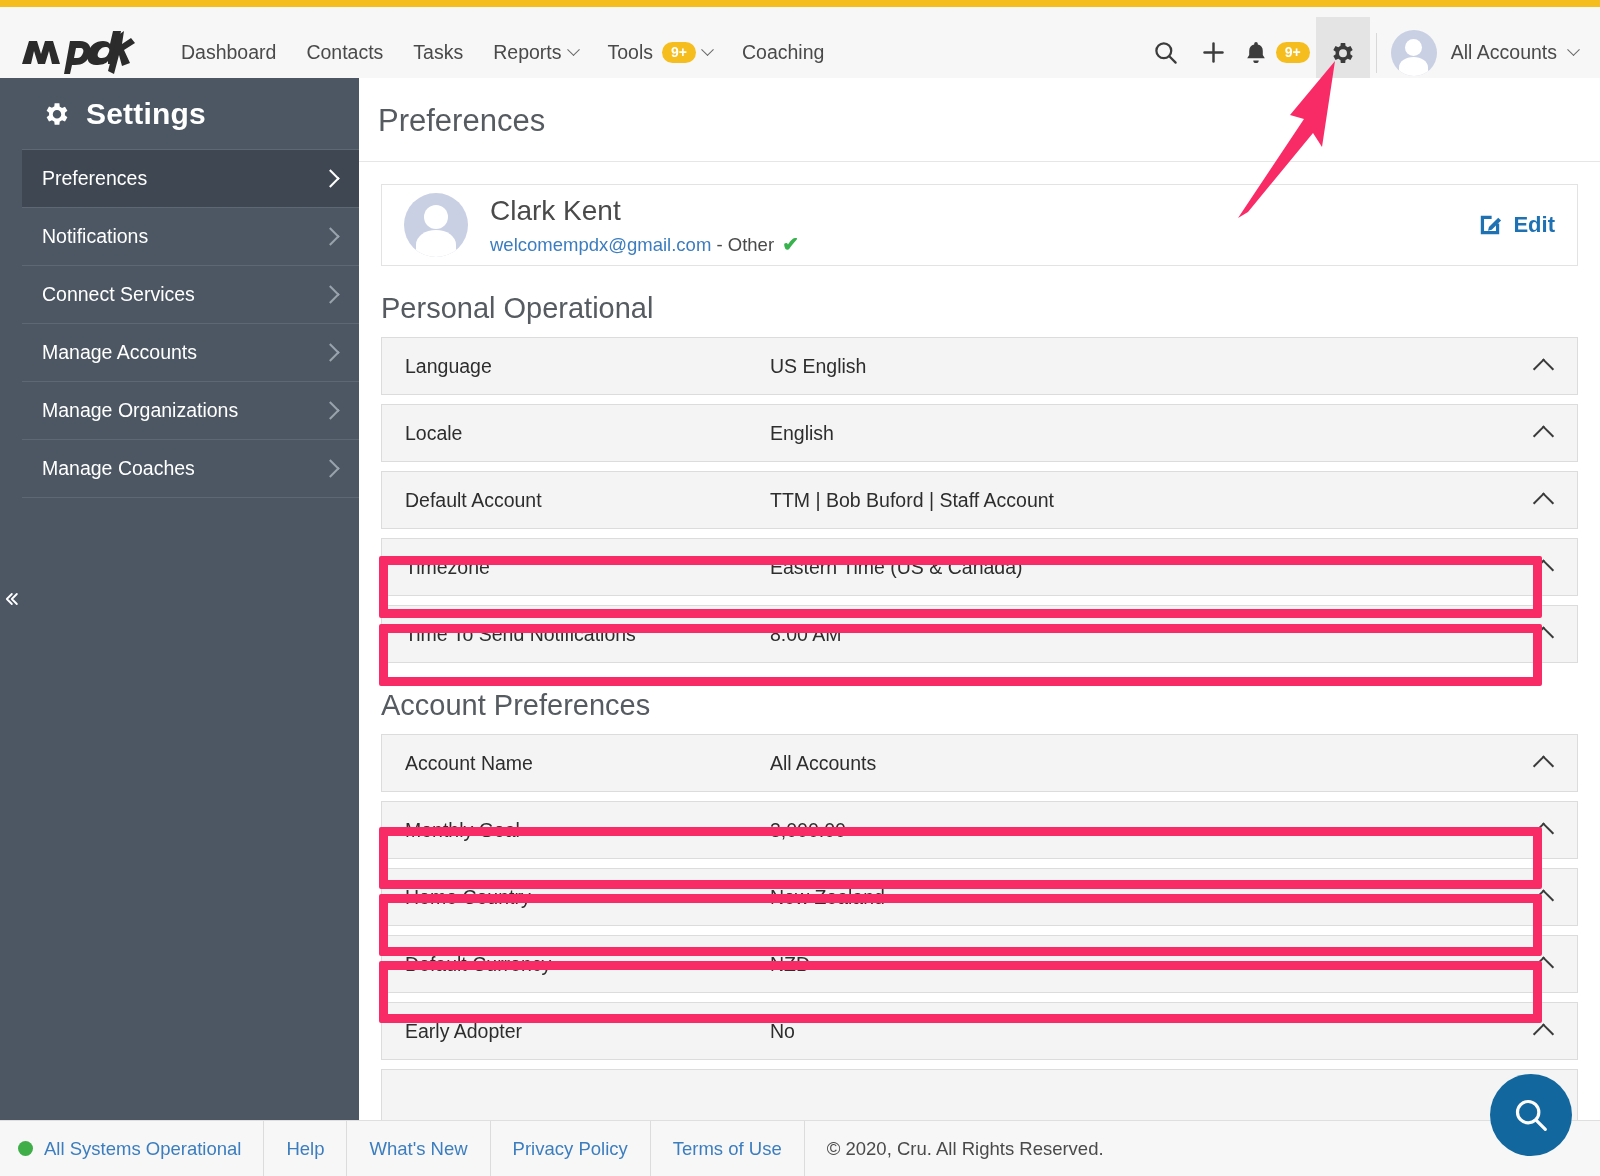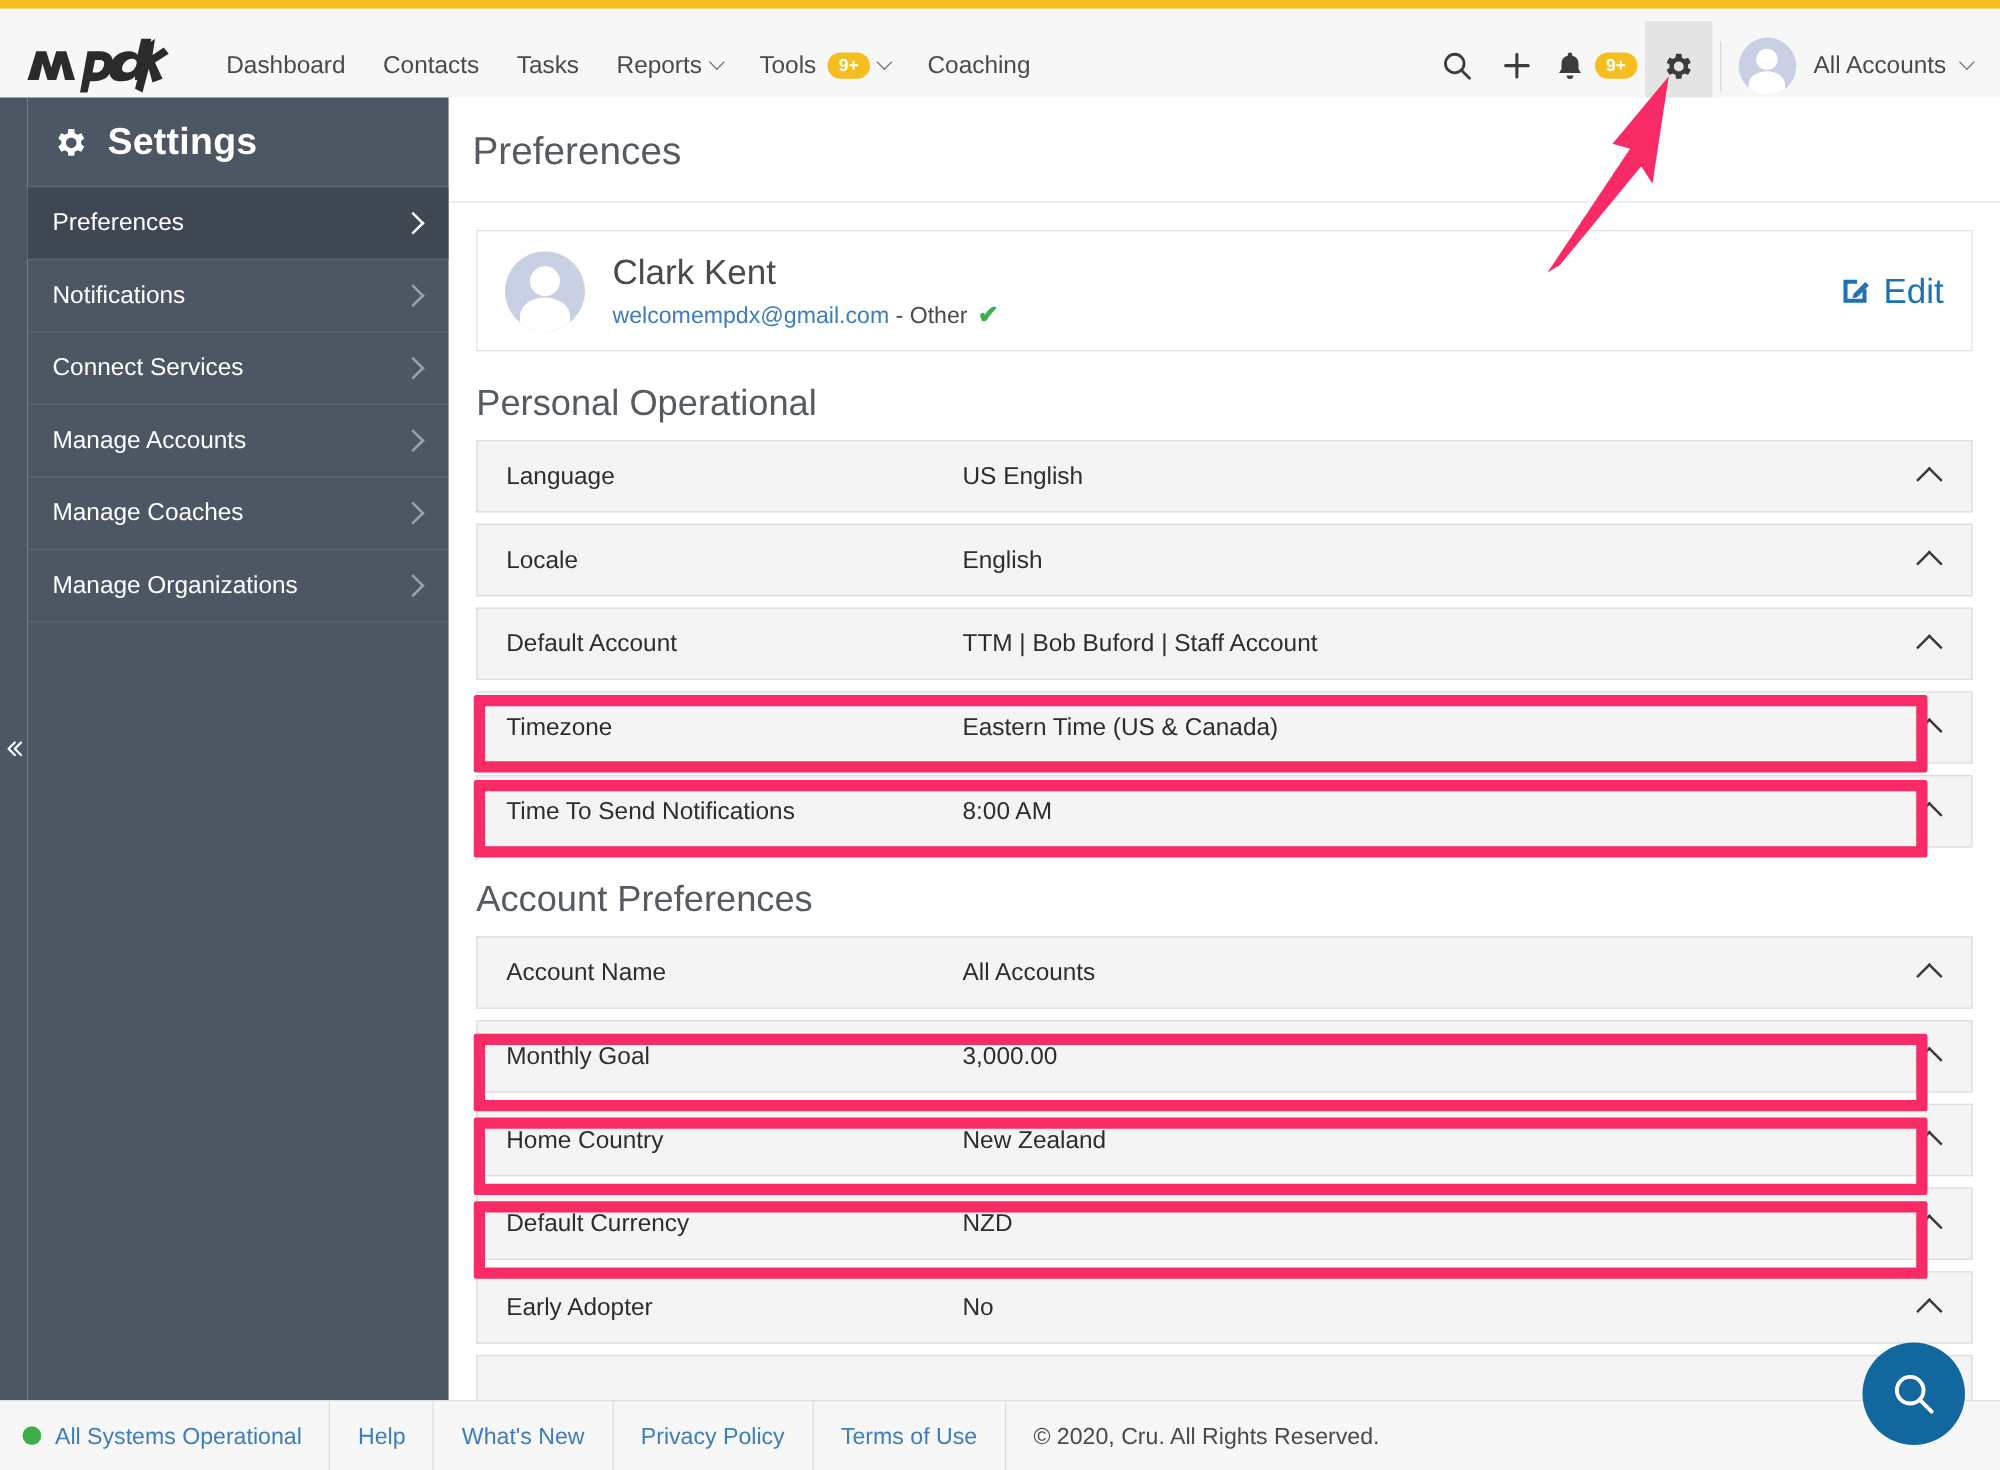--- a/index.html
+++ b/index.html
@@ -109,30 +109,30 @@
     background: #ffffff; overflow: hidden;
   }
   .page-title {
     font-size: 31px; color: #555b60; font-weight: normal;
     padding: 25px 0 22px 19px; border-bottom: 1px solid #e6e6e6;
   }
   .inner { padding: 0 22px; }
 
   .profile-card {
     margin-top: 22px; border: 1px solid #e3e3e3; background: #fff;
-    height: 97px; display: flex; align-items: center; padding: 0 22px; justify-content: space-between;
+    height: 82px; display: flex; align-items: center; padding: 0 22px; justify-content: space-between;
   }
   .profile-text { margin-left: 22px; }
   .profile-name { font-size: 28px; color: #4a4a4a; line-height: 34px; }
   .profile-sub { font-size: 18.5px; color: #4a4a4a; margin-top: 4px; }
   .profile-sub a { color: #3b7dbf; text-decoration: none; }
   .tick { color: #37b24d; font-size: 20px; font-weight: bold; margin-left: 3px; }
   .edit-btn {
     margin-left: auto; display: flex; align-items: center; gap: 10px;
-    color: #1E72B4; font-size: 28px; cursor: pointer;
+    color: #1E72B4; font-size: 22px; cursor: pointer; font-weight: bold;
   }
 
   .section-title {
     font-size: 29px; color: #555b60; margin: 26px 0 12px 0; font-weight: normal;
   }
 
   .pref-row {
     height: 58px; background: #F4F4F4; border: 1px solid #dcdcdc;
     display: flex; align-items: center; margin-bottom: 9px;
     position: relative; cursor: pointer;
@@ -287,25 +287,25 @@
     </div>
     <div class="side-item">
       <span>Connect Services</span>
       <span class="chev-r"></span>
     </div>
     <div class="side-item">
       <span>Manage Accounts</span>
       <span class="chev-r"></span>
     </div>
     <div class="side-item">
+      <span>Manage Organizations</span>
+      <span class="chev-r"></span>
+    </div>
+    <div class="side-item">
       <span>Manage Coaches</span>
-      <span class="chev-r"></span>
-    </div>
-    <div class="side-item">
-      <span>Manage Organizations</span>
       <span class="chev-r"></span>
     </div>
   </div>
 
   <div class="main">
     <div class="page-title">Preferences</div>
 
     <div class="inner">
 
       <div class="profile-card">

